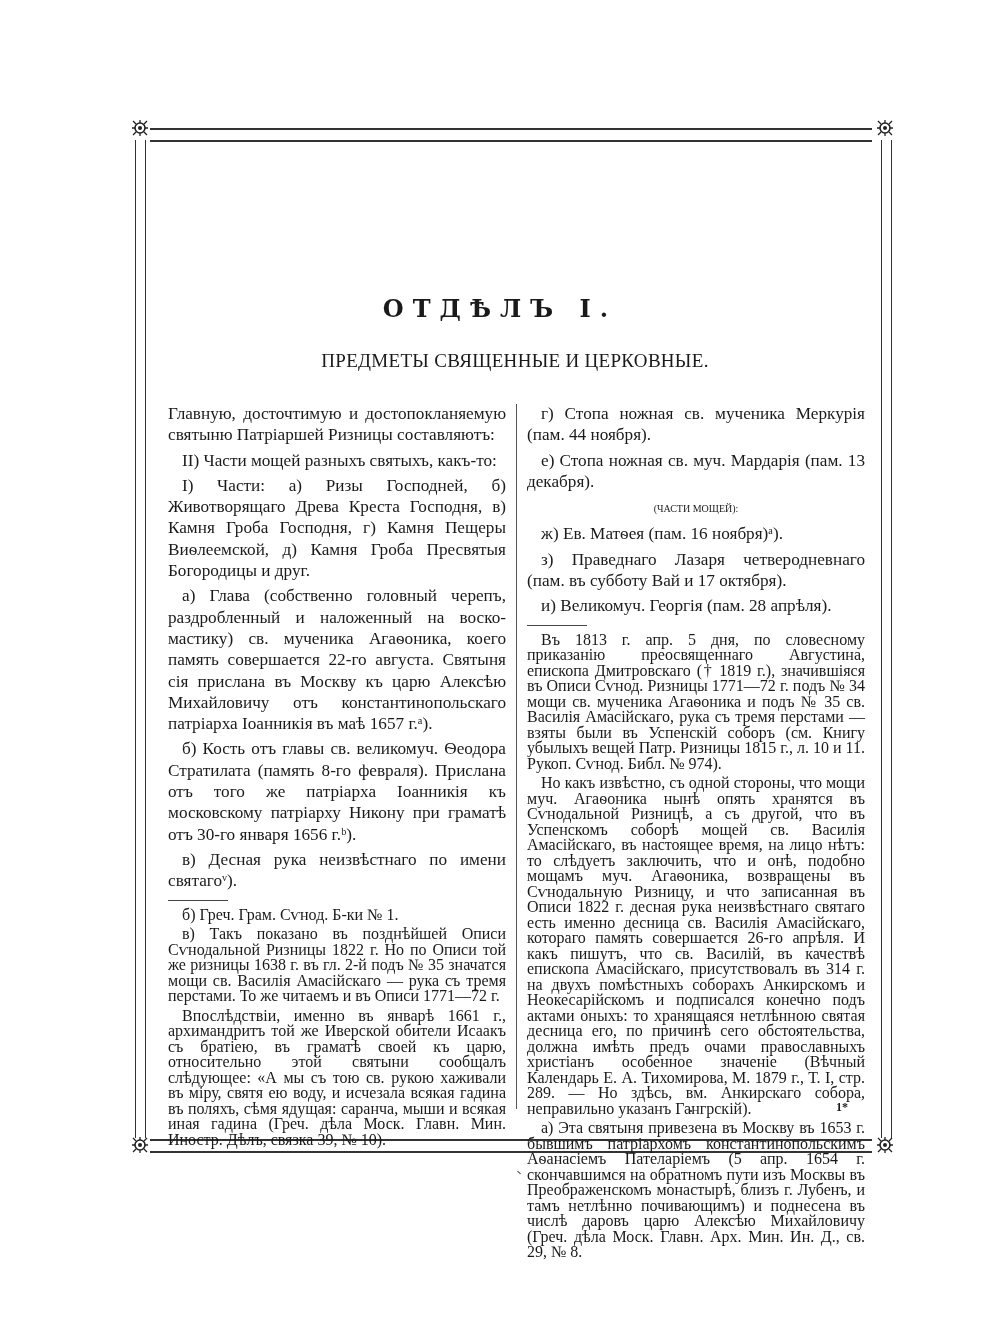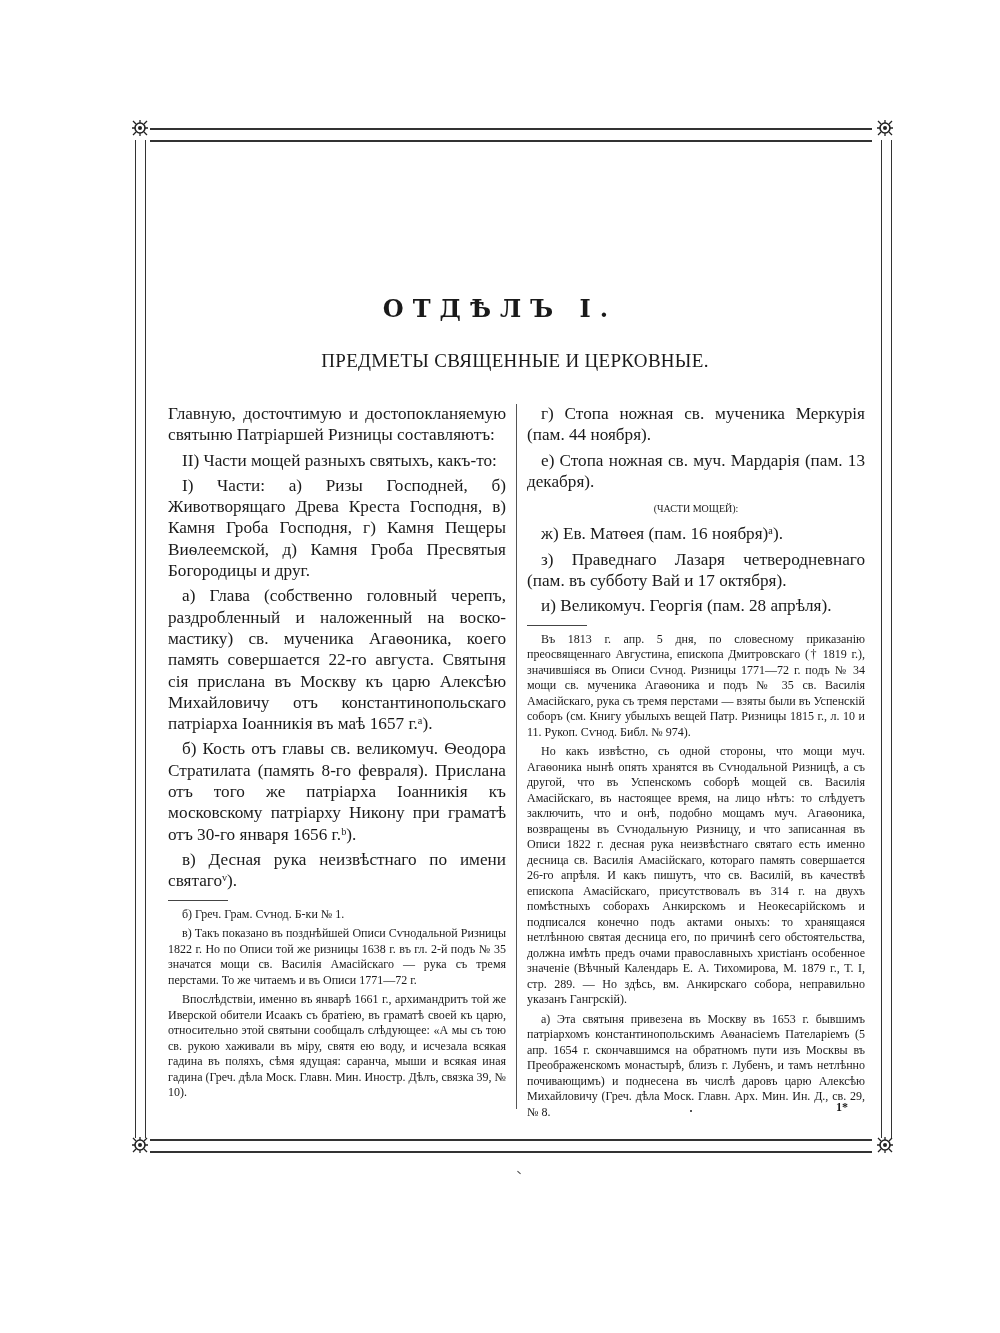--- a/index.html
+++ b/index.html
@@ -14,21 +14,21 @@
   .subtitle { position: absolute; left: 0; width: 1030px; top: 350px; text-align: center;
               font-family: "Liberation Serif", serif; font-size: 19px; letter-spacing: 0.3px; }
   .col { position: absolute; font-family: "Liberation Serif", serif; font-size: 17.2px; line-height: 21.3px; text-align: justify; }
   .col-left { left: 168px; top: 403px; width: 338px; }
   .col-right { left: 527px; top: 403px; width: 338px; }
   .col-divider { position: absolute; left: 516px; top: 404px; height: 705px; border-left: 1px solid #555; }
   .col p { margin: 0 0 4px 0; text-indent: 14px; }
   .col p.noind { text-indent: 0; }
   .col p.center { text-align: center; text-indent: 0; }
   .fn-rule { width: 60px; border-top: 1px solid #444; margin: 8px 0 6px 0; }
-  .fn { font-size: 12px; line-height: 15.5px; margin: 0 0 2px 0; text-indent: 12px; text-align: justify; }
+  .fn { font-size: 16px; line-height: 15.5px; margin: 0 0 2px 0; text-indent: 12px; text-align: justify; }
   .page-num { position: absolute; left: 836px; top: 1100px; font-family: "Liberation Serif", serif; font-size: 12px; font-weight: bold; }
   .tick { position: absolute; left: 517px; top: 1172px; width: 4px; height: 1px; background: #444; transform: rotate(40deg); }
   .dot { position: absolute; left: 690px; top: 1110px; width: 2px; height: 2px; background: #555; }
 </style>
 </head>
 <body>
 
 <div>
   <div class="hline" style="left:150px; top:128px; width:722px;"></div>
   <div class="hline" style="left:150px; top:140px; width:722px;"></div>

